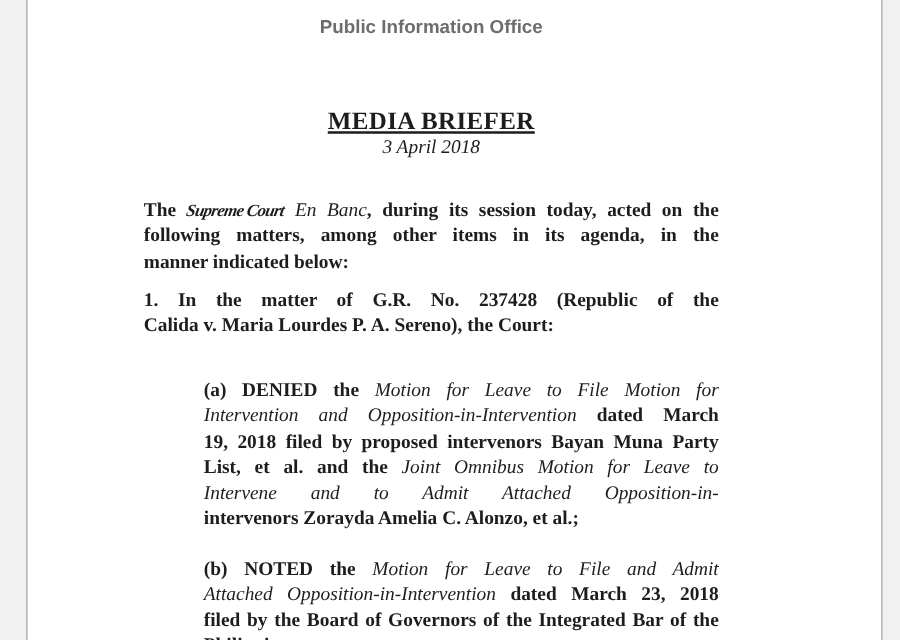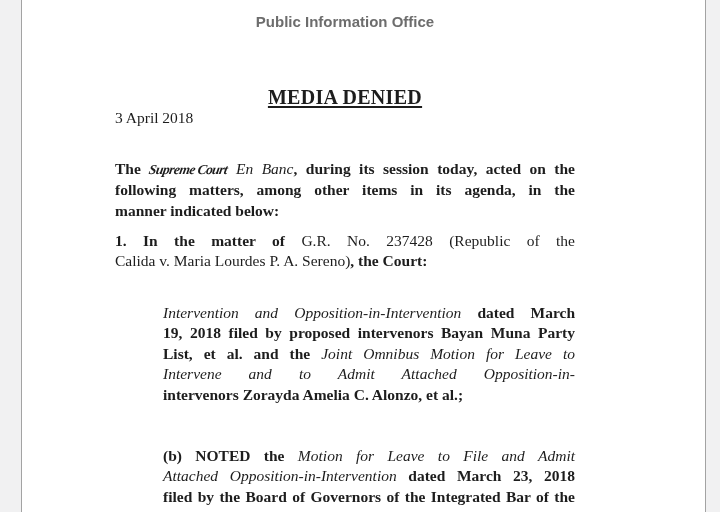--- a/index.html
+++ b/index.html
@@ -42,71 +42,74 @@
     letter-spacing:0.3px;
     color: var(--ink);
   }
   .doc-title span{
     text-decoration: underline;
     text-decoration-thickness: 1.5px;
     text-underline-offset: 2px;
   }
   .doc-date{
     position:absolute; left:93px; top:109px; width:460px;
+    text-align:center;
     font-size:15.5px; line-height:18px;
     color: var(--ink);
+    font-style: italic;
   }
   .doc-body{
     position:absolute; left:93px; top:0; width:460px; height:512px;
     color: var(--ink);
   }
   .para{
     position:absolute;
     font-size:15.5px; line-height:20.4px;
   }
   .line{
     text-align: justify;
     text-align-last: justify;
   }
   .line.last{
     text-align: center;
     text-align-last: left;
   }
   .r-n{ font-style:normal; font-weight:bold; }
   .r-i{ font-style:italic; }
-  .r-b{ font-weight:normal; }
+  .r-b{ font-weight:bold; }
   .r-script{
     display:inline-block;
     font-style:italic; font-weight:bold;
     font-size:0.88em;
     letter-spacing:-0.6px;
     transform: skewX(-10deg);
   }
 </style>
 </head>
 <body>
 
 <div class="viewport">
   <div class="page">
     <div class="pio-header">Public Information Office</div>
     <div class="doc-title">
-      <span>MEDIA DENIED</span>
+      <span>MEDIA BRIEFER</span>
     </div>
     <div class="doc-date">3 April 2018</div>
     <div class="doc-body" id="doc-body">
         <div class="para" style="top: 159px; left: 0px; width: 460px;">
           <div class="line"><span class="r-n">The </span><span class="r-script">Supreme Court</span><span class="r-n"> </span><span class="r-i">En Banc</span><span class="r-n">, during its session today, acted on the</span></div>
           <div class="line"><span class="r-n">following matters, among other items in its agenda, in the</span></div>
           <div class="line last"><span class="r-n">manner indicated below:</span></div>
         </div>
         <div class="para" style="top: 231px; left: 0px; width: 460px;">
           <div class="line"><span class="r-n">1. In the matter of </span><span class="r-b">G.R. No. 237428 (Republic of the</span></div>
           <div class="line last"><span class="r-b">Calida v. Maria Lourdes P. A. Sereno)</span><span class="r-n">, the Court:</span></div>
         </div>
         <div class="para" style="top: 303px; left: 48px; width: 412px;">
+          <div class="line"><span class="r-n">(a) DENIED the </span><span class="r-i">Motion for Leave to File Motion for</span></div>
           <div class="line"><span class="r-i">Intervention and Opposition-in-Intervention</span><span class="r-n"> dated March</span></div>
           <div class="line"><span class="r-n">19, 2018 filed by proposed intervenors Bayan Muna Party</span></div>
           <div class="line"><span class="r-n">List, et al. and the </span><span class="r-i">Joint Omnibus Motion for Leave to</span></div>
           <div class="line"><span class="r-i">Intervene and to Admit Attached Opposition-in-</span></div>
           <div class="line last"><span class="r-n">intervenors Zorayda Amelia C. Alonzo, et al.;</span></div>
         </div>
         <div class="para" style="top: 446px; left: 48px; width: 412px;">
           <div class="line"><span class="r-n">(b) NOTED the </span><span class="r-i">Motion for Leave to File and Admit</span></div>
           <div class="line"><span class="r-i">Attached Opposition-in-Intervention</span><span class="r-n"> dated March 23, 2018</span></div>
           <div class="line"><span class="r-n">filed by the Board of Governors of the Integrated Bar of the</span></div>

